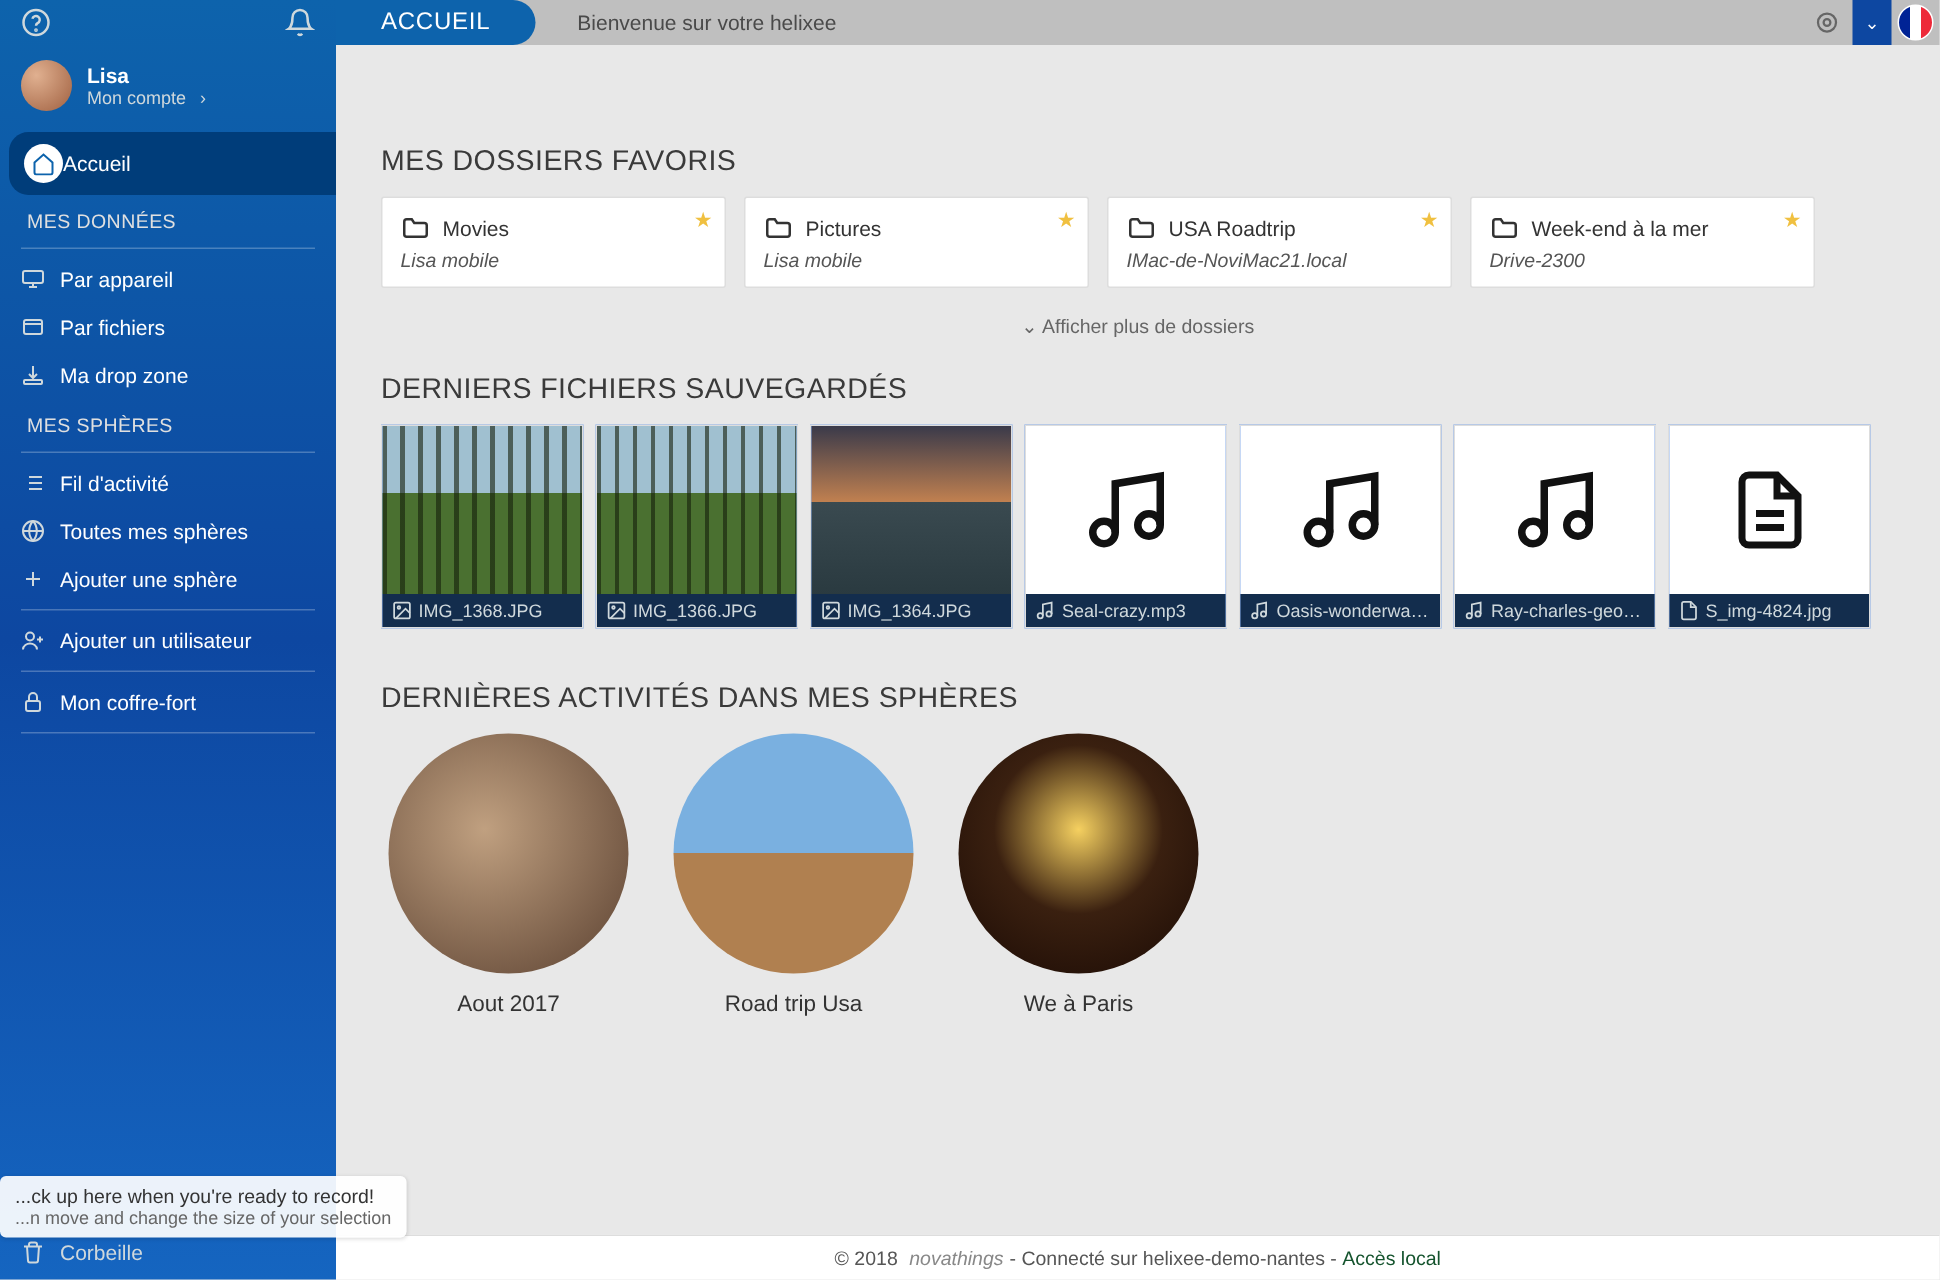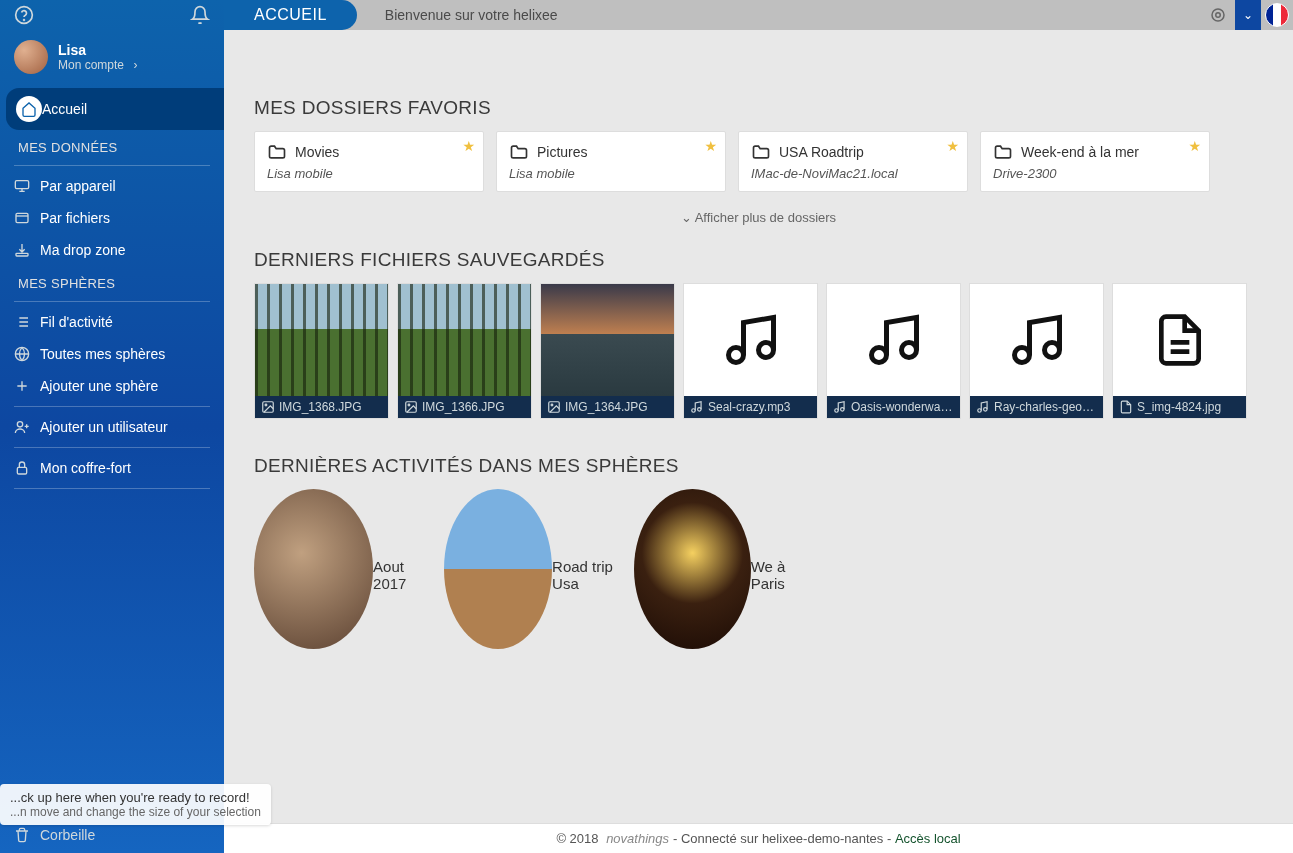--- a/index.html
+++ b/index.html
@@ -44,21 +44,21 @@
   .file-card { width: 135px; background: #3b82f6; border: 1px solid #ddd; display: flex; flex-direction: column; }
   .file-thumb { height: 112px; background: #fff; display: flex; align-items: center; justify-content: center; font-size: 56px; color: #222; overflow: hidden; }
   .file-thumb.park { background: linear-gradient(to bottom, #a0c0d0 40%, #4a7030 40%); position: relative; }
   .file-thumb.park::after { content:""; position:absolute; width:100%; height:100%; background: repeating-linear-gradient(90deg, rgba(20,30,10,0.6) 0 3px, transparent 3px 12px); top:0; left:0; }
   .file-thumb.sunset { background: linear-gradient(to bottom, #3a3a4a 0%, #c08050 45%, #3a4a50 45%, #2a3a40 100%); }
   .file-footer { background: #132d4d; color: #cfd8dc; font-size: 12px; padding: 4px 6px; display: flex; align-items: center; gap: 4px; white-space: nowrap; overflow: hidden; text-overflow: ellipsis; }
   .file-footer .ficon { flex: 0 0 auto; font-size: 12px; }
   .fname { overflow: hidden; text-overflow: ellipsis; }
 
   .spheres-row { display: flex; gap: 20px; }
-  .sphere-item { display: flex; flex-direction: row; align-items: center; width: 170px; }
+  .sphere-item { display: flex; flex-direction: column; align-items: center; width: 170px; }
   .sphere-thumb { width: 160px; height: 160px; border-radius: 50%; background: #888; }
   .st-cow { background: radial-gradient(circle at 40% 40%, #c0a080, #5a4030); }
   .st-road { background: linear-gradient(to bottom, #7ab0e0 50%, #b08050 50%); }
   .st-park { background: linear-gradient(to bottom, #b0c8d8 40%, #4a7030 40%); }
   .st-paris { background: radial-gradient(circle at 50% 40%, #f5d060 0%, #3a2010 45%, #1a0a04 100%); }
   .sphere-label { margin-top: 12px; color: #333; font-size: 15px; }
 
   .footer { position: absolute; bottom: 0; left: 224px; right: 0; height: 30px; background: #fff; display: flex; align-items: center; justify-content: center; font-size: 13px; color: #555; border-top: 1px solid #ddd; }
   .footer .brand { color: #888; font-style: italic; margin: 0 4px; }
   .footer a { color: #14532d; text-decoration: none; }

